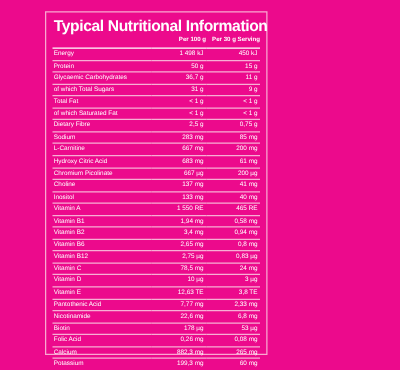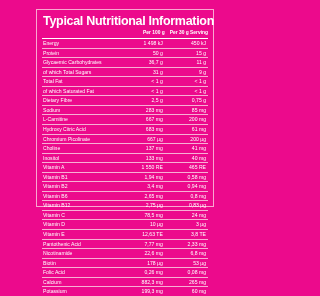--- a/index.html
+++ b/index.html
@@ -11,21 +11,21 @@
     height: 296px;
     background: #ec0a8c;
     font-family: "Liberation Sans", sans-serif;
     overflow: hidden;
   }
   #panel {
     position: absolute;
     left: 36px;
     top: 9px;
     width: 178px;
-    height: 198px;
+    height: 275px;
     border: 1px solid #f9a8d0;
     box-sizing: border-box;
     padding: 4px 5px 3px 5px;
   }
   #title {
     color: #ffffff;
     font-size: 12.5px;
     font-weight: bold;
     letter-spacing: -0.3px;
     line-height: 14px;

